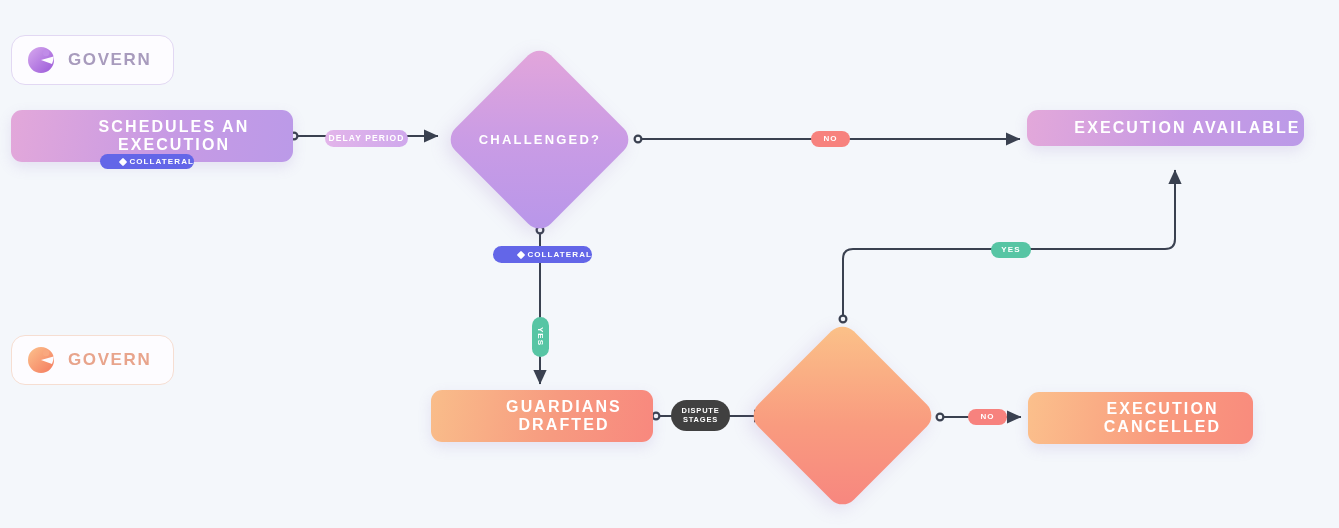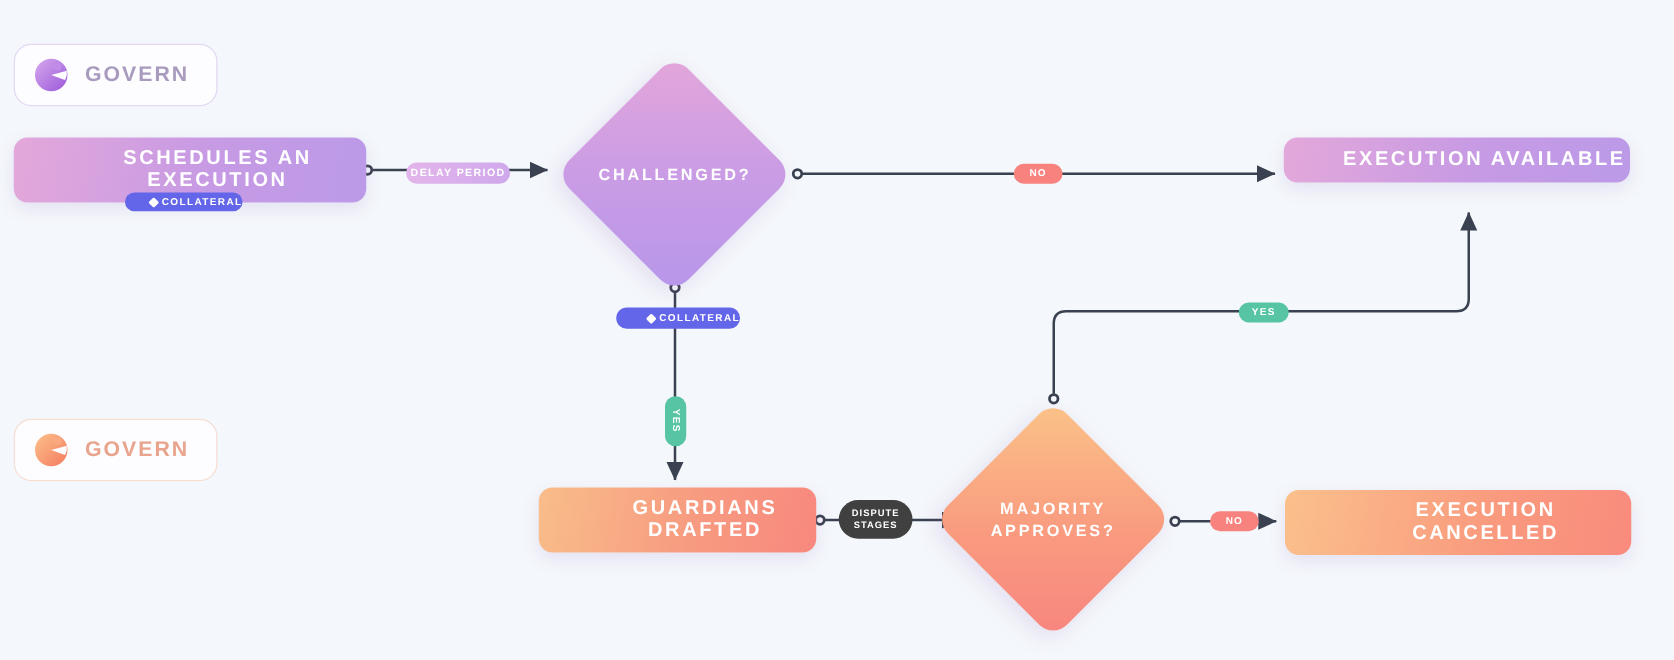--- a/index.html
+++ b/index.html
@@ -45,21 +45,21 @@
     box-shadow:0 5px 14px rgba(140,110,190,.16);
     padding-left:44px;
   }
   .node.purple{background:linear-gradient(100deg,#e3a8da 0%,#c79ae4 55%,#bb9ae8 100%);}
   .node.orange{background:linear-gradient(100deg,#f9bd8a 0%,#f79b80 55%,#f8887e 100%);}
   .node.orange2{background:linear-gradient(100deg,#fbc08c 0%,#f99a7e 60%,#f98b7d 100%);}
 
   #node-schedules{left:11px;top:110px;width:282px;height:52px;}
   #node-exec-available{left:1027px;top:110px;width:277px;height:36px;}
   #node-guardians{left:431px;top:390px;width:222px;height:52px;}
-  #node-exec-cancelled{left:1028px;top:392px;width:277px;height:52px;}
+  #node-exec-cancelled{left:1028px;top:392px;width:225px;height:52px;}
 
   
   .diamond{
     position:absolute;
     border-radius:16px;
     transform:rotate(45deg);
     box-shadow:0 6px 18px rgba(150,110,190,.18);
   }
   .diamond.purple{background:linear-gradient(135deg,#e4a6da 0%,#ca9ce5 50%,#b796ea 100%);}
   .diamond.orange{background:linear-gradient(135deg,#fbc389 0%,#f99b7f 55%,#f7857f 100%);}
@@ -211,26 +211,20 @@
   <div class="collateral" id="collateral-challenged">
     <span class="gem"></span>
     <span>COLLATERAL</span>
   </div>
 
   <div class="node orange" id="node-guardians">
     <span>GUARDIANS DRAFTED</span>
   </div>
 
   <div class="diamond orange" id="diamond-majority"></div>
-  <div class="diamond-label" id="label-majority">
-    <div>
-      <div>MAJORITY</div>
-      <div>APPROVES?</div>
-    </div>
-  </div>
 
   <div class="node orange2" id="node-exec-cancelled">
     <span>EXECUTION CANCELLED</span>
   </div>
 
   <div class="elabel delay">DELAY PERIOD</div>
   <div class="elabel no" id="label-no-top">NO</div>
   <div class="elabel no" id="label-no-bottom">NO</div>
   <div class="elabel yes" id="label-yes-right">YES</div>
   <div class="elabel yes" id="label-yes-vert">

